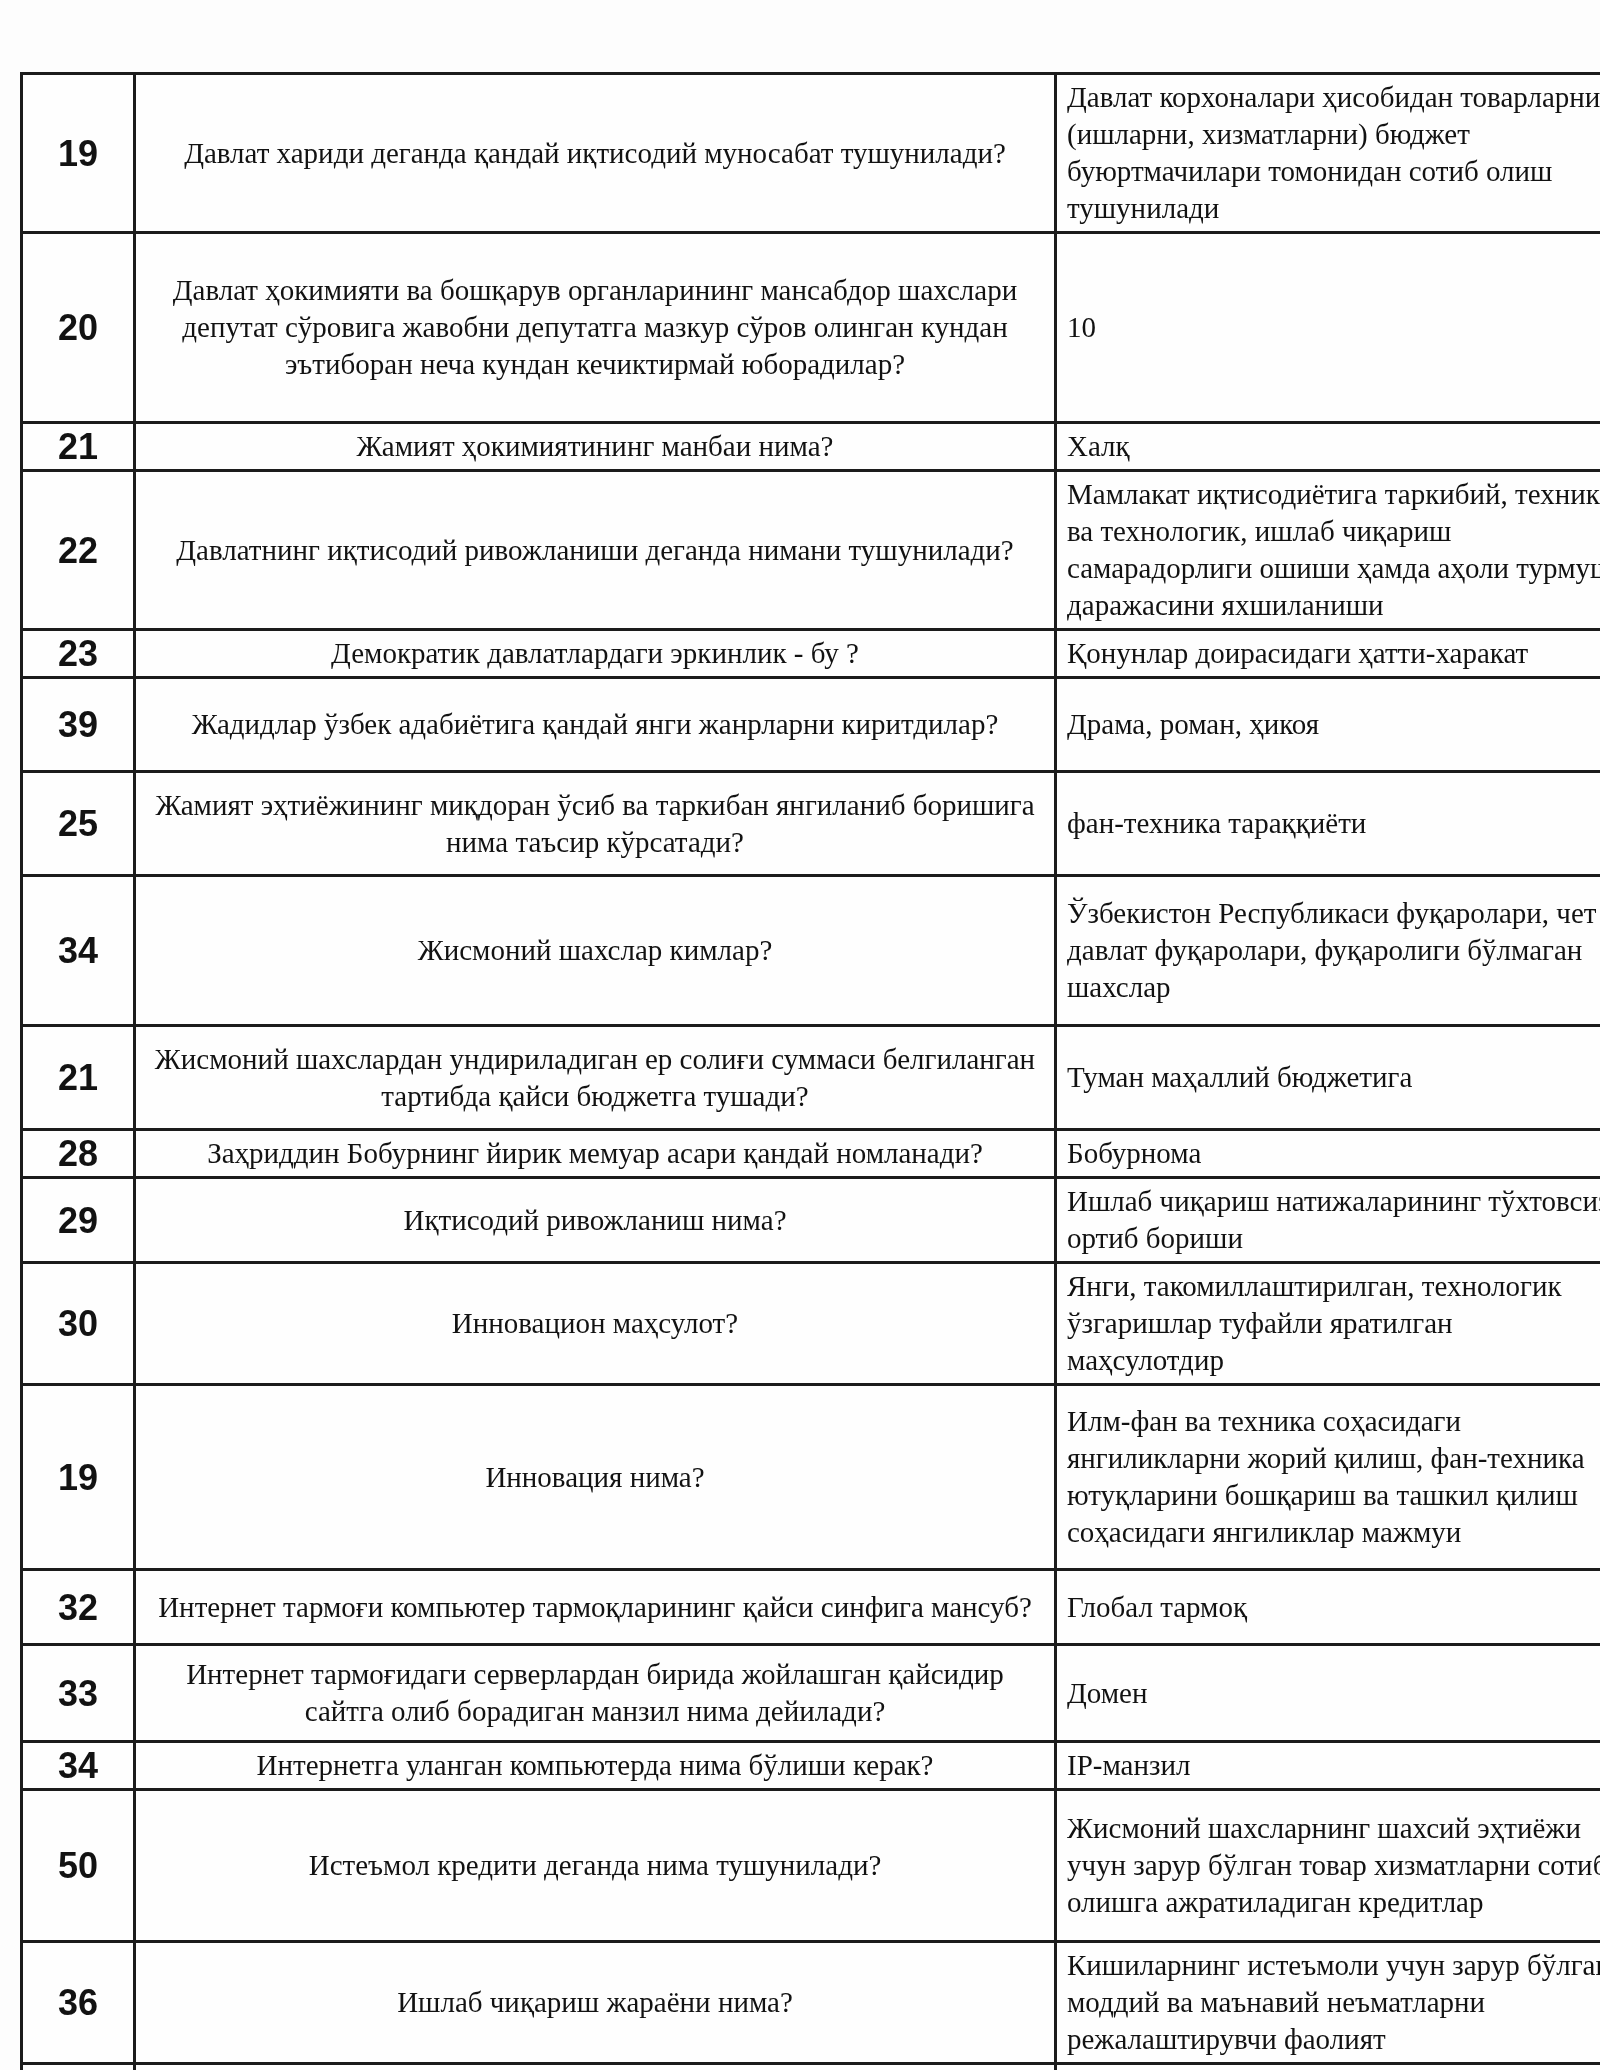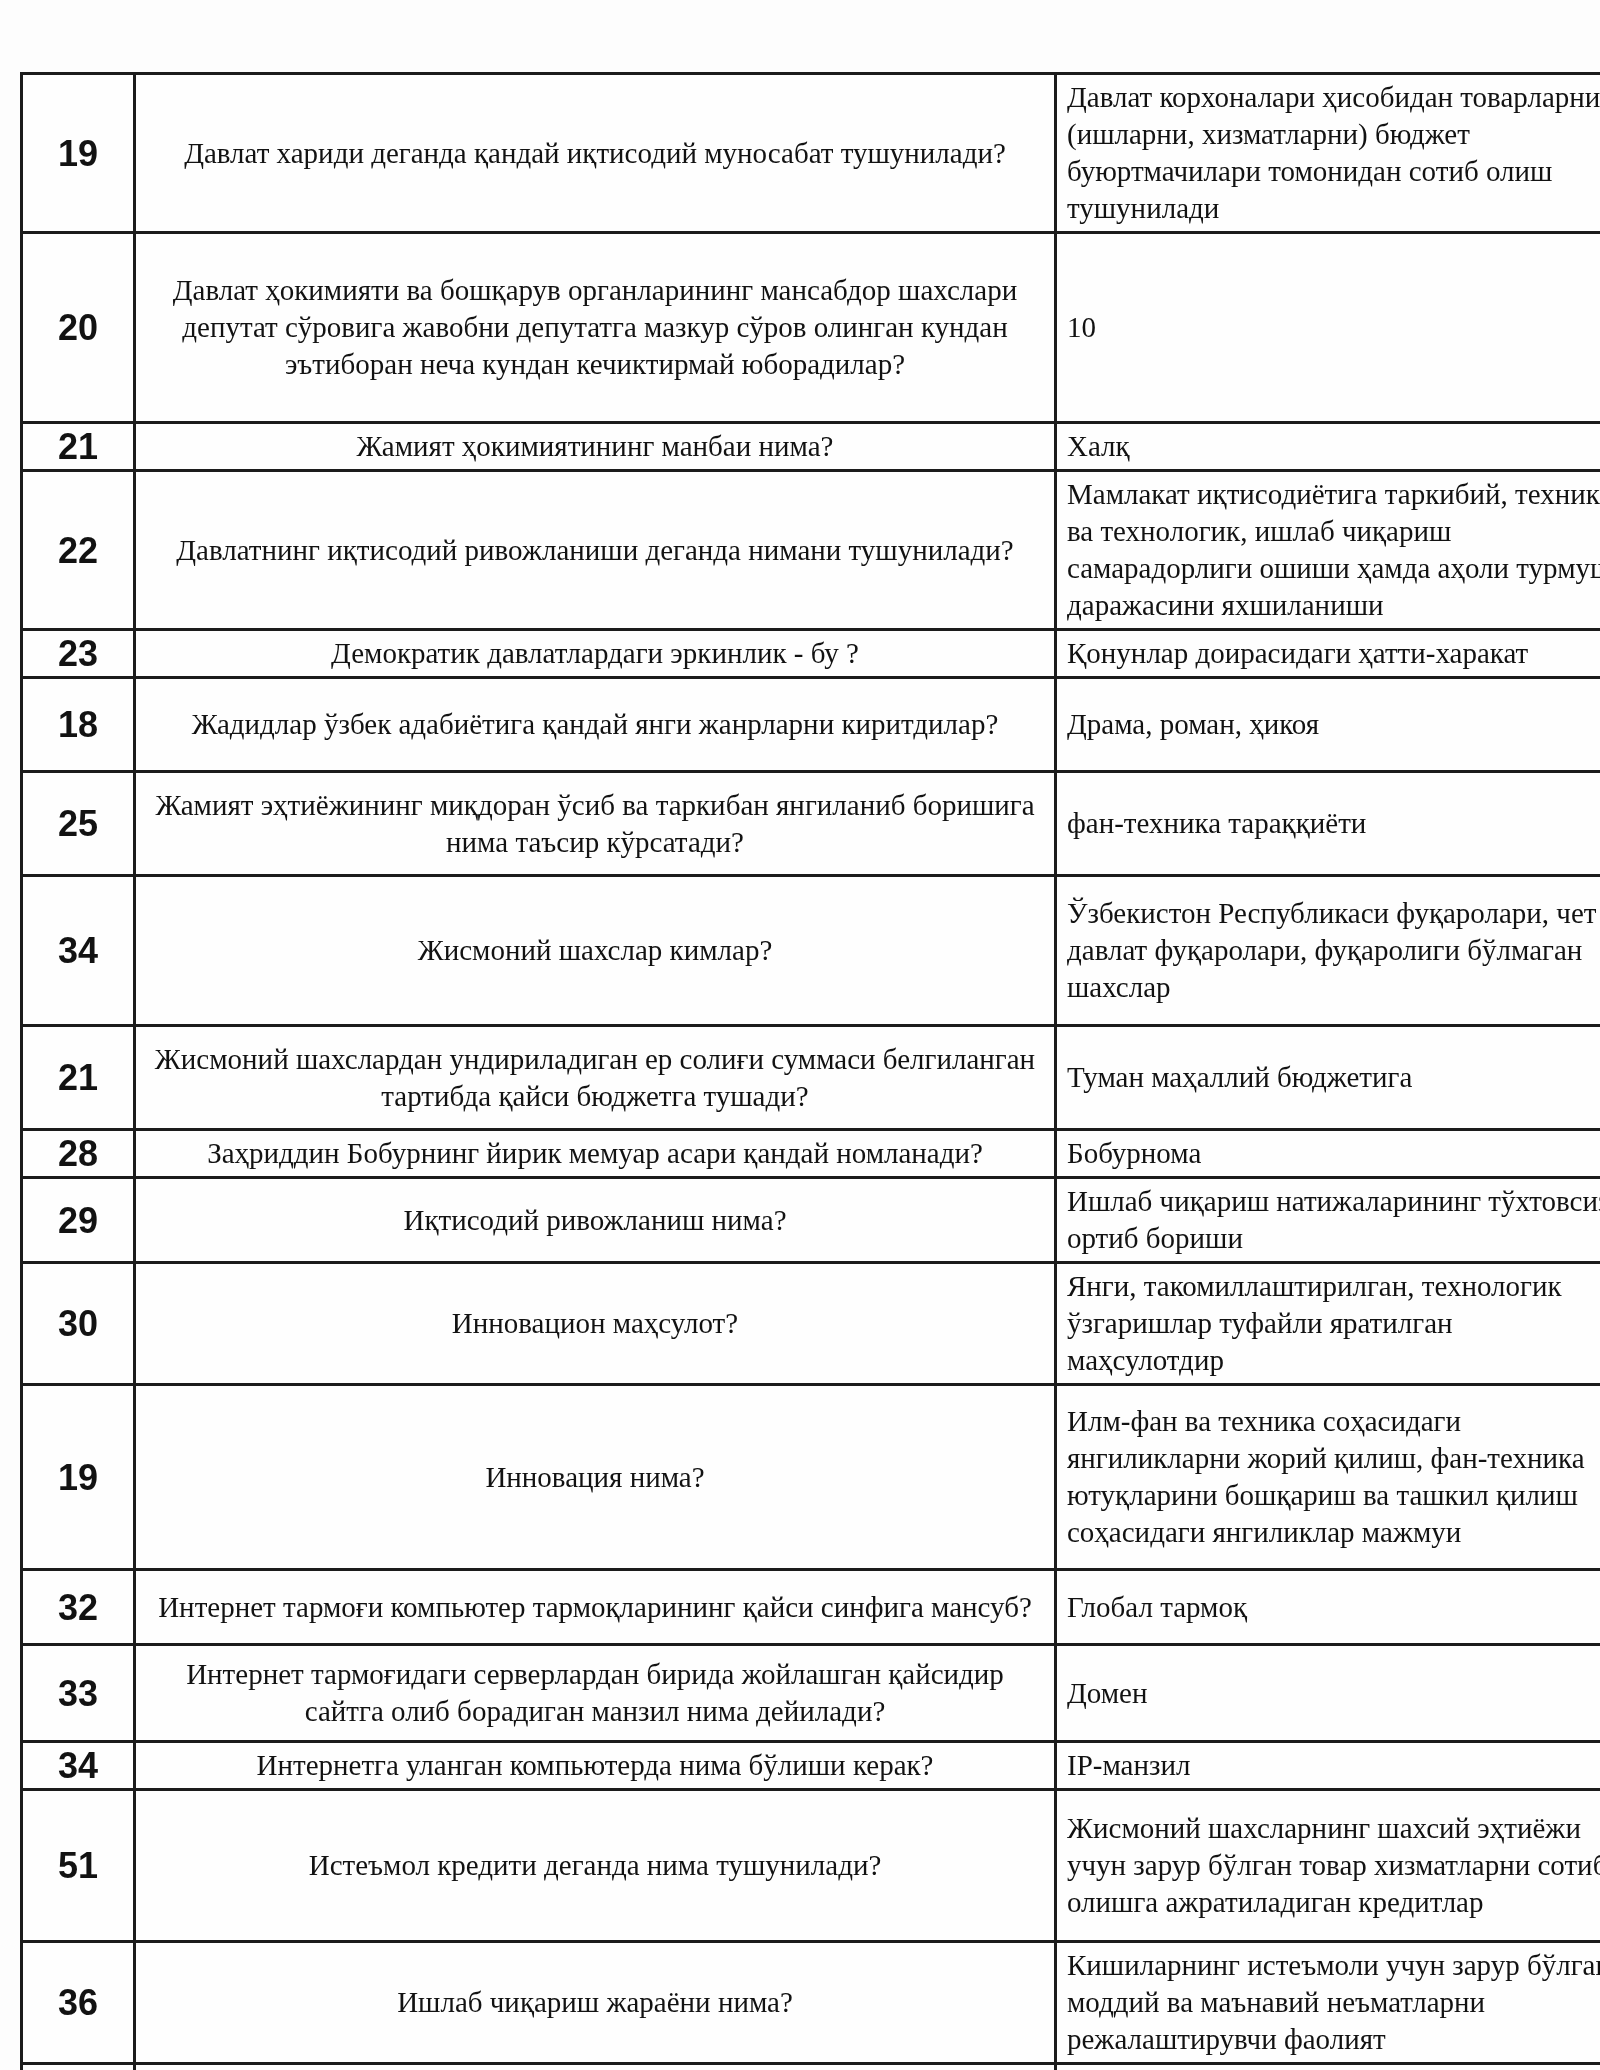--- a/index.html
+++ b/index.html
@@ -72,21 +72,21 @@
           <td class="num">22</td>
           <td class="question">Давлатнинг иқтисодий ривожланиши деганда нимани тушунилади?</td>
           <td class="answer">Мамлакат иқтисодиётига таркибий, техник ва технологик, ишлаб чиқариш самарадорлиги ошиши  ҳамда аҳоли турмуш даражасини яхшиланиши</td>
         </tr>
         <tr style="height: 48px;">
           <td class="num">23</td>
           <td class="question">Демократик давлатлардаги эркинлик - бу ?</td>
           <td class="answer">Қонунлар доирасидаги ҳатти-харакат</td>
         </tr>
         <tr style="height: 94px;">
-          <td class="num">18</td>
+          <td class="num">39</td>
           <td class="question">Жадидлар ўзбек адабиётига қандай янги жанрларни киритдилар?</td>
           <td class="answer">Драма, роман, ҳикоя</td>
         </tr>
         <tr style="height: 104px;">
           <td class="num">25</td>
           <td class="question">Жамият эҳтиёжининг миқдоран ўсиб ва таркибан янгиланиб боришига нима таъсир кўрсатади?</td>
           <td class="answer">фан-техника тараққиёти</td>
         </tr>
         <tr style="height: 150px;">
           <td class="num">34</td>
@@ -127,21 +127,21 @@
           <td class="num">33</td>
           <td class="question">Интернет тармоғидаги серверлардан бирида жойлашган қайсидир сайтга олиб борадиган манзил нима дейилади?</td>
           <td class="answer">Домен</td>
         </tr>
         <tr style="height: 46px;">
           <td class="num">34</td>
           <td class="question">Интернетга уланган компьютерда нима бўлиши керак?</td>
           <td class="answer">IP-манзил</td>
         </tr>
         <tr style="height: 152px;">
-          <td class="num">51</td>
+          <td class="num">50</td>
           <td class="question">Истеъмол кредити деганда нима тушунилади?</td>
           <td class="answer">Жисмоний шахсларнинг шахсий эҳтиёжи учун зарур бўлган товар хизматларни сотиб олишга ажратиладиган кредитлар</td>
         </tr>
         <tr style="height: 108px;">
           <td class="num">36</td>
           <td class="question">Ишлаб чиқариш жараёни нима?</td>
           <td class="answer">Кишиларнинг истеъмоли учун зарур бўлган моддий ва маънавий неъматларни режалаштирувчи фаолият</td>
         </tr>
         <tr style="height: 50px;">
           <td class="num">37</td>

